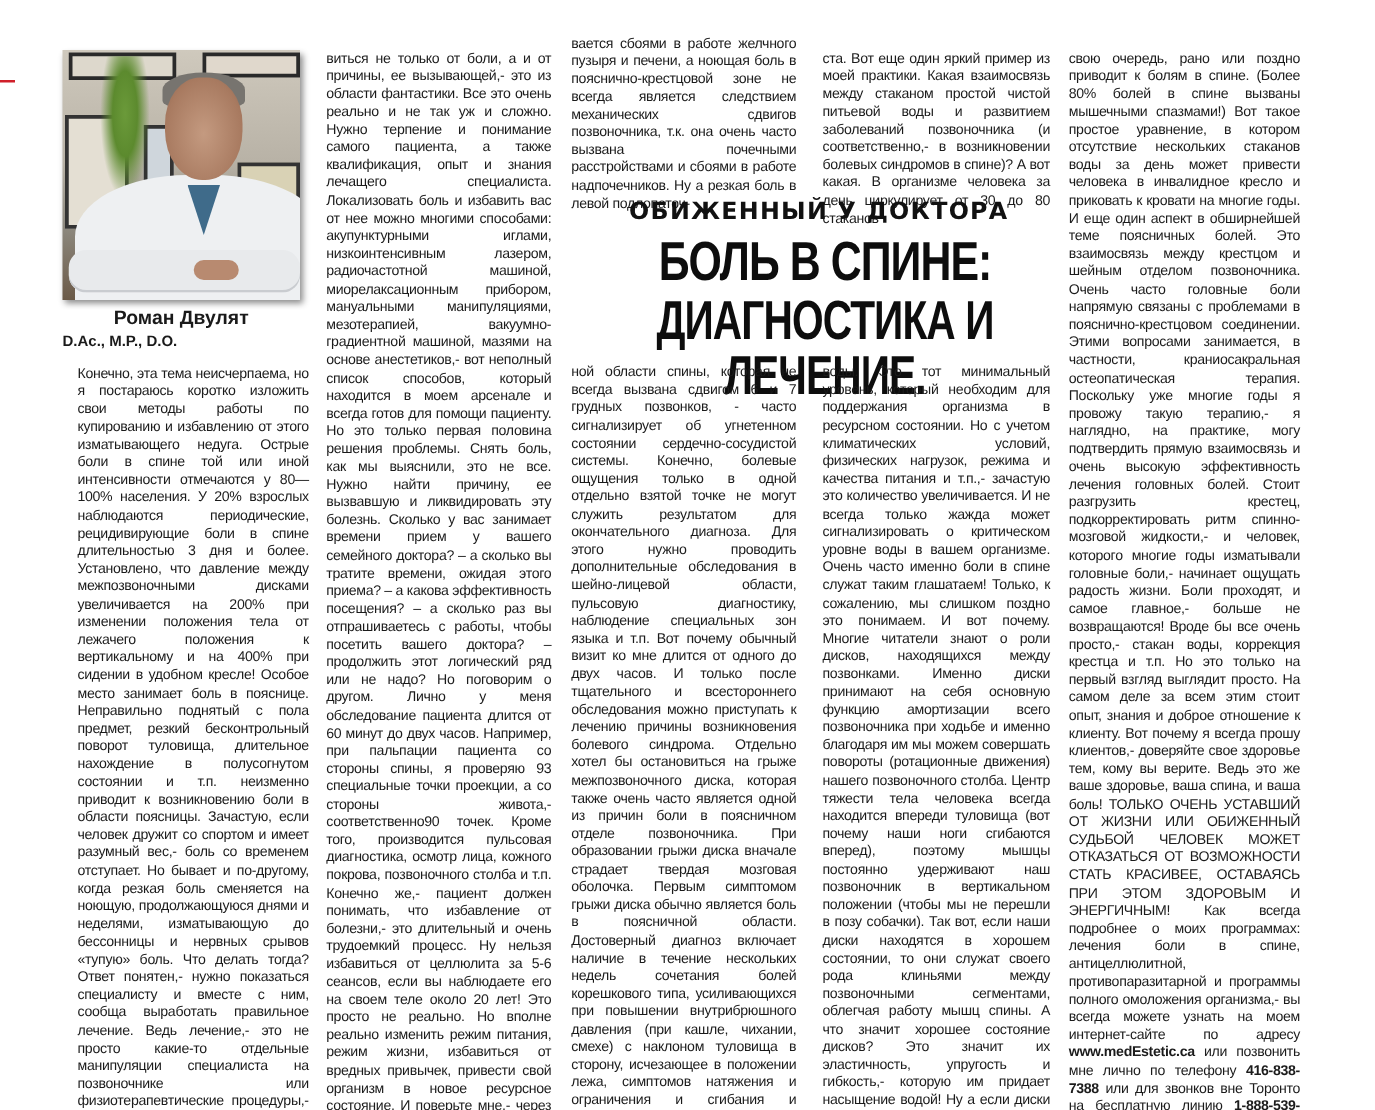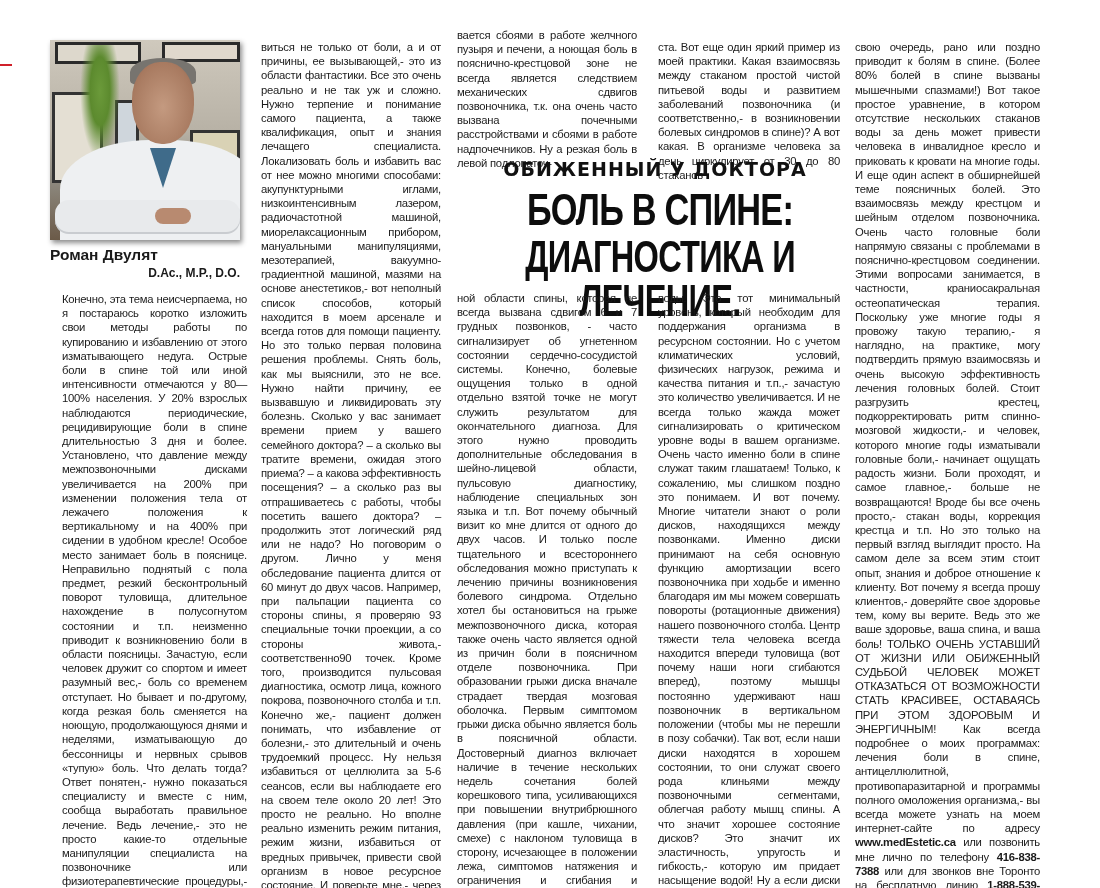--- a/index.html
+++ b/index.html
@@ -17,22 +17,22 @@
   .photo .plant { position:absolute; left:30px; top:5px; width:40px; height:115px;
                   background:radial-gradient(ellipse at 50% 40%, #6b9a3a 0%, #5c8a2e 35%, transparent 70%); }
   .photo .vase { position:absolute; left:42px; top:122px; width:26px; height:46px; background:#3e4246; border-radius:8px 8px 3px 3px; }
   .photo .head { position:absolute; left:82px; top:22px; width:62px; height:82px; border-radius:45% 45% 48% 48%;
                  background:radial-gradient(ellipse at 50% 55%, #c49a80 0%, #a87a60 70%, #8a6450 100%); }
   .photo .hair { position:absolute; left:80px; top:18px; width:66px; height:28px; border-radius:50% 50% 20% 20%; background:#77746f; }
   .photo .coat { position:absolute; left:10px; top:100px; width:200px; height:110px; border-radius:45% 45% 0 0; background:#eef0f2; }
   .photo .shirt { position:absolute; left:100px; top:108px; width:26px; height:40px; background:#3f6b8a; clip-path:polygon(0 0,100% 0,50% 100%); }
   .photo .arms { position:absolute; left:5px; top:160px; width:185px; height:34px; background:#e8eaec; border-radius:14px; box-shadow:0 -2px 0 #c9ccd0 inset; }
   .photo .hand { position:absolute; left:105px; top:168px; width:36px; height:16px; background:#b88a70; border-radius:8px; }
-  .author-name { position:absolute; left:50px; top:246px; width:190px; font-weight:bold; font-size:15.5px; }
-  .author-creds { position:absolute; left:50px; top:266px; width:190px; text-align:right; font-weight:bold; font-size:12px; }
+  .author-name { position:absolute; left:50px; top:246px; width:190px; text-align:center; font-weight:bold; font-size:15.5px; }
+  .author-creds { position:absolute; left:50px; top:266px; width:190px; text-align:left; font-weight:bold; font-size:12px; }
 
   .col { position:absolute; font-family:"Liberation Sans", sans-serif; font-size:11.3px; line-height:14.2px;
          text-align:justify; letter-spacing:-0.25px; color:#1b1b1b; }
   .col p { margin:0; }
   .c1 { left:62px; top:292px; width:185px; }
   .c2 { left:261px; top:40px; width:180px; }
   .c3a { left:457px; top:28px; width:180px; }
   .c3b { left:457px; top:291px; width:180px; }
   .c4a { left:658px; top:40px; width:182px; }
   .c4b { left:658px; top:291px; width:182px; }

